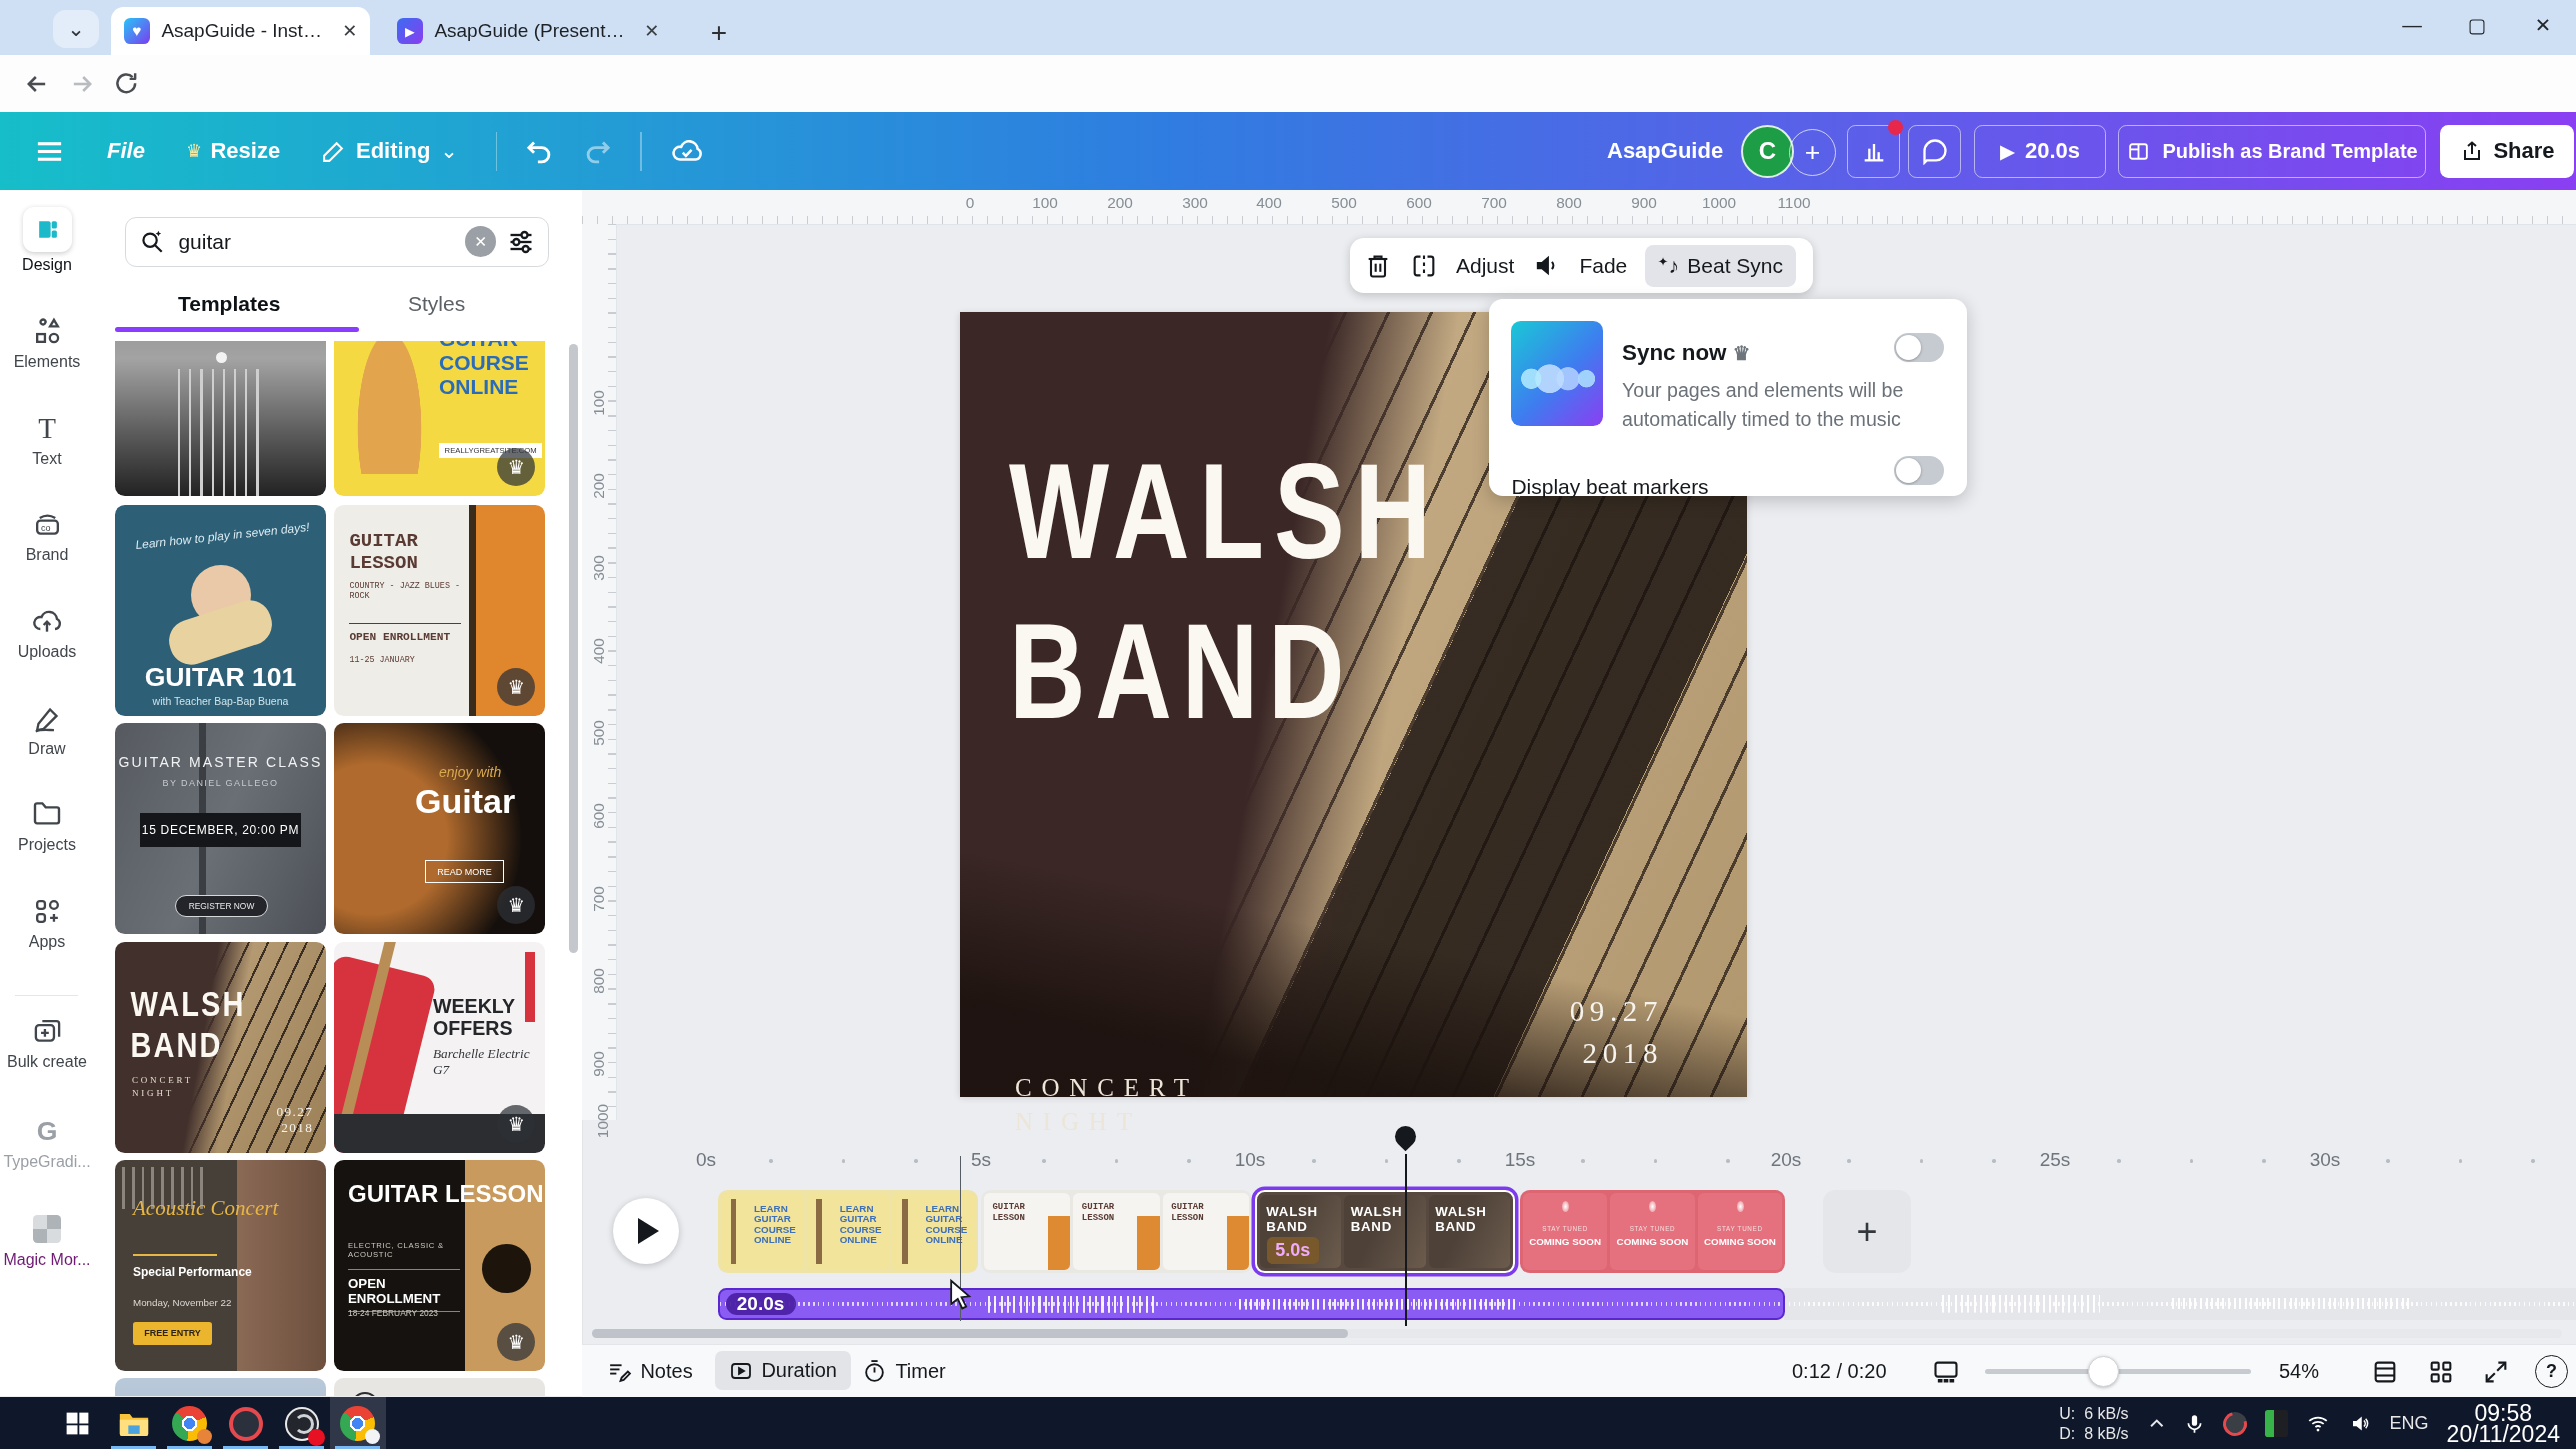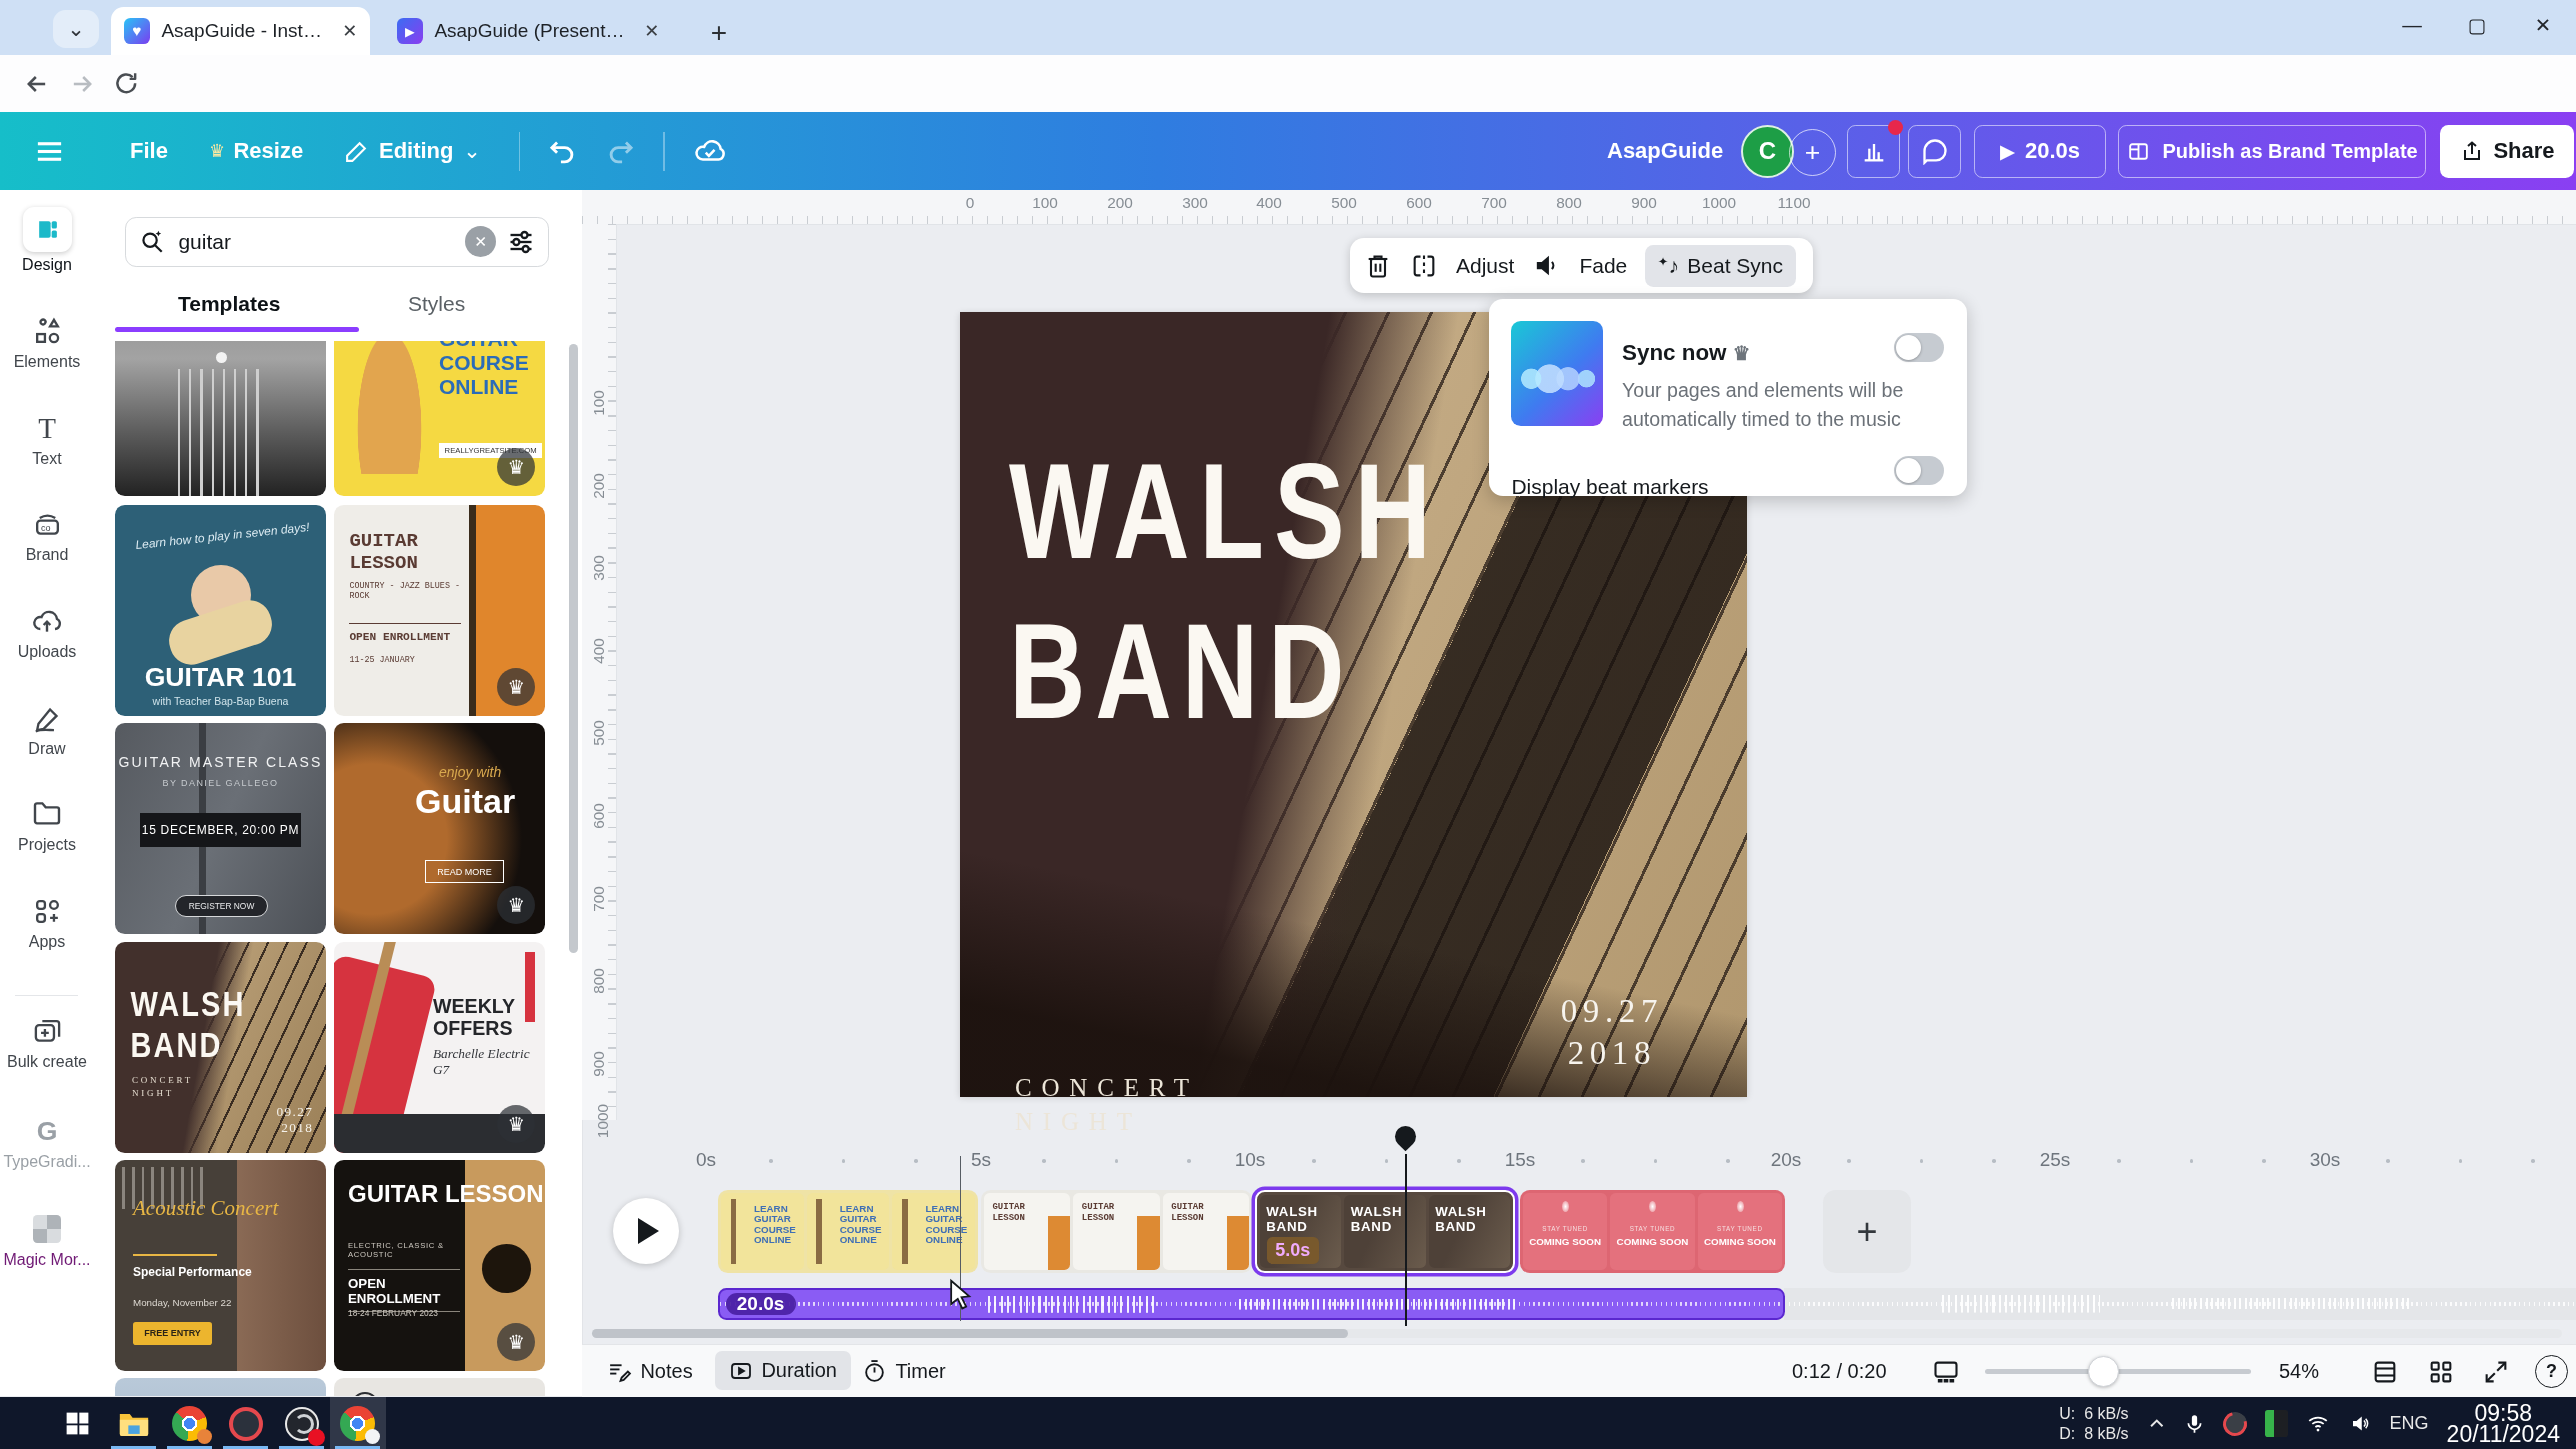--- a/index.html
+++ b/index.html
@@ -62,21 +62,21 @@
   .vnum{position:absolute;left:4.2px;font-size:15.4px;color:#868d94;transform:rotate(-90deg);transform-origin:center;}
   .canvas{left:960px;top:312px;width:787px;height:785px;box-shadow:0 1.4px 7px rgba(0,0,0,.15);
     background:
       linear-gradient(12deg, rgba(28,18,14,.92) 0 10%, rgba(28,18,14,0) 26%),
       linear-gradient(100deg, #3a2726 0 40%, rgba(58,39,38,0) 54%),
       linear-gradient(115deg, transparent 0 56%, rgba(24,17,14,.82) 56% 78%, transparent 78%),
       repeating-linear-gradient(115deg, transparent 0 36px, rgba(38,27,21,.75) 36px 39px),
       linear-gradient(115deg,#cfb792,#b1976e);}
   .cv-title{position:absolute;left:49px;top:119px;color:#fbf8f2;font-weight:700;font-size:106px;line-height:125px;letter-spacing:9.8px;transform:scaleY(1.28);transform-origin:top left;}
   .cv-sub{position:absolute;left:55px;top:759px;color:#ece5d8;font-family:"Liberation Serif",serif;font-size:25px;letter-spacing:9.8px;line-height:34px;}
-  .cv-date{position:absolute;right:84px;top:678px;color:#f7f4ee;font-family:"Liberation Serif",serif;font-size:33px;letter-spacing:5.6px;text-align:center;line-height:42px;}
+  .cv-date{position:absolute;right:84px;top:678px;color:#f7f4ee;font-family:"Liberation Serif",serif;font-size:29px;letter-spacing:5.6px;text-align:right;line-height:42px;}
 
   
   .ctx-toolbar{left:1350px;top:238px;width:463px;height:55px;background:#fff;border-radius:14px;box-shadow:0 2.1px 9.8px rgba(0,0,0,.18);display:flex;align-items:center;padding:0 14px;box-sizing:border-box;gap:18px;}
   .ctx-label{font-size:21px;color:#15191d;}
   .beatsync-pill{background:#e2e4e9;border-radius:8.4px;height:42px;display:flex;align-items:center;padding:0 12.6px;gap:8.4px;}
 
   
   .popup{left:1489px;top:299px;width:478px;height:197px;background:#fff;border-radius:14px;box-shadow:0 4.2px 17px rgba(0,0,0,.2);}
   .popup-thumb{position:absolute;left:22.4px;top:22.4px;width:92px;height:105px;border-radius:9.8px;background:
      radial-gradient(circle at 22% 55%, rgba(180,235,255,.85) 0 9.8px, rgba(180,235,255,0) 10.5px),
@@ -213,21 +213,21 @@
   </div>
 
   <div class="abs cv-toolbar">
     <div style="margin-left:34px;">
       <svg width="31" height="31" viewBox="0 0 24 24" stroke="#fff" stroke-width="2.4" fill="none">
           <line x1="3" y1="6" x2="21" y2="6"></line>
           <line x1="3" y1="12" x2="21" y2="12"></line>
           <line x1="3" y1="18" x2="21" y2="18"></line>
         </svg>
     </div>
-    <div class="cv-item" style="margin-left:65px;">File</div>
+    <div class="cv-item" style="margin-left:42px;font-style:italic;">File</div>
     <div class="flex" style="margin-left:41px;gap:8.4px;">
       <span style="font-size:18px;color:#ffe9a1;">♛</span>
       <span class="cv-item">Resize</span>
     </div>
     <div class="flex" style="margin-left:41px;gap:9.8px;">
       <svg width="25" height="25" viewBox="0 0 24 24" fill="none" stroke="#fff" stroke-width="2">
           <path d="M15 4l5 5L8 21H3v-5z"></path>
         </svg>
       <span class="cv-item">Editing</span>
       <span style="font-size:21px;">⌄</span>

